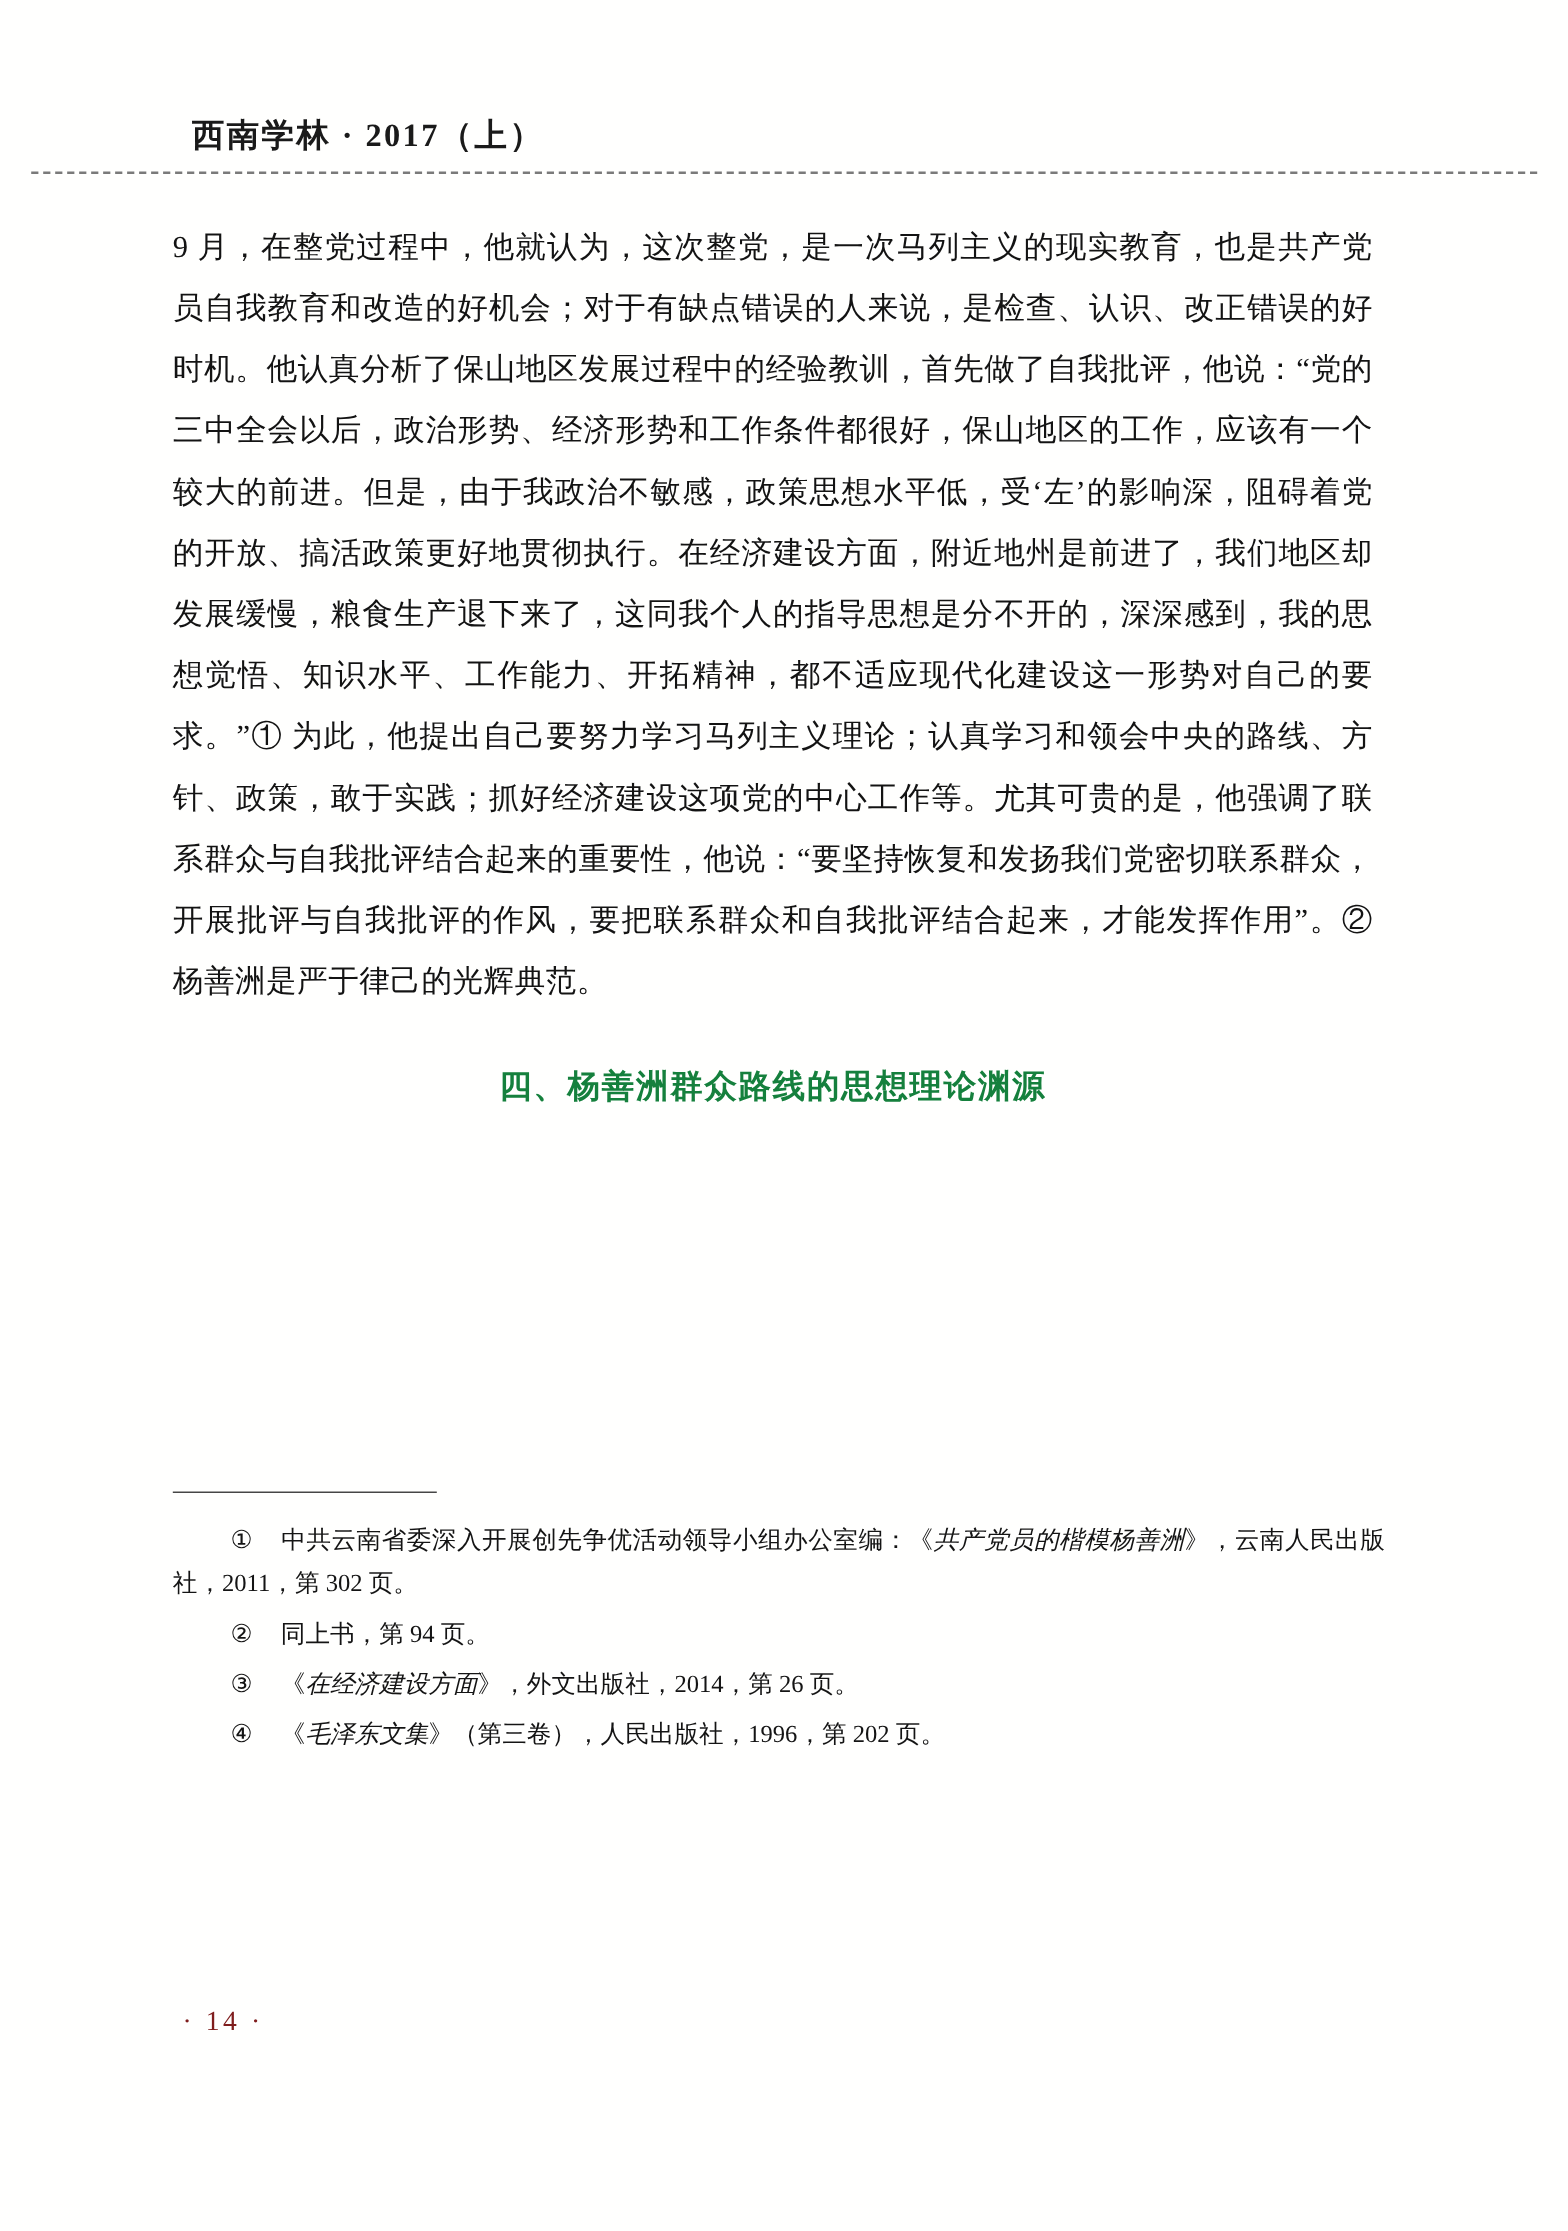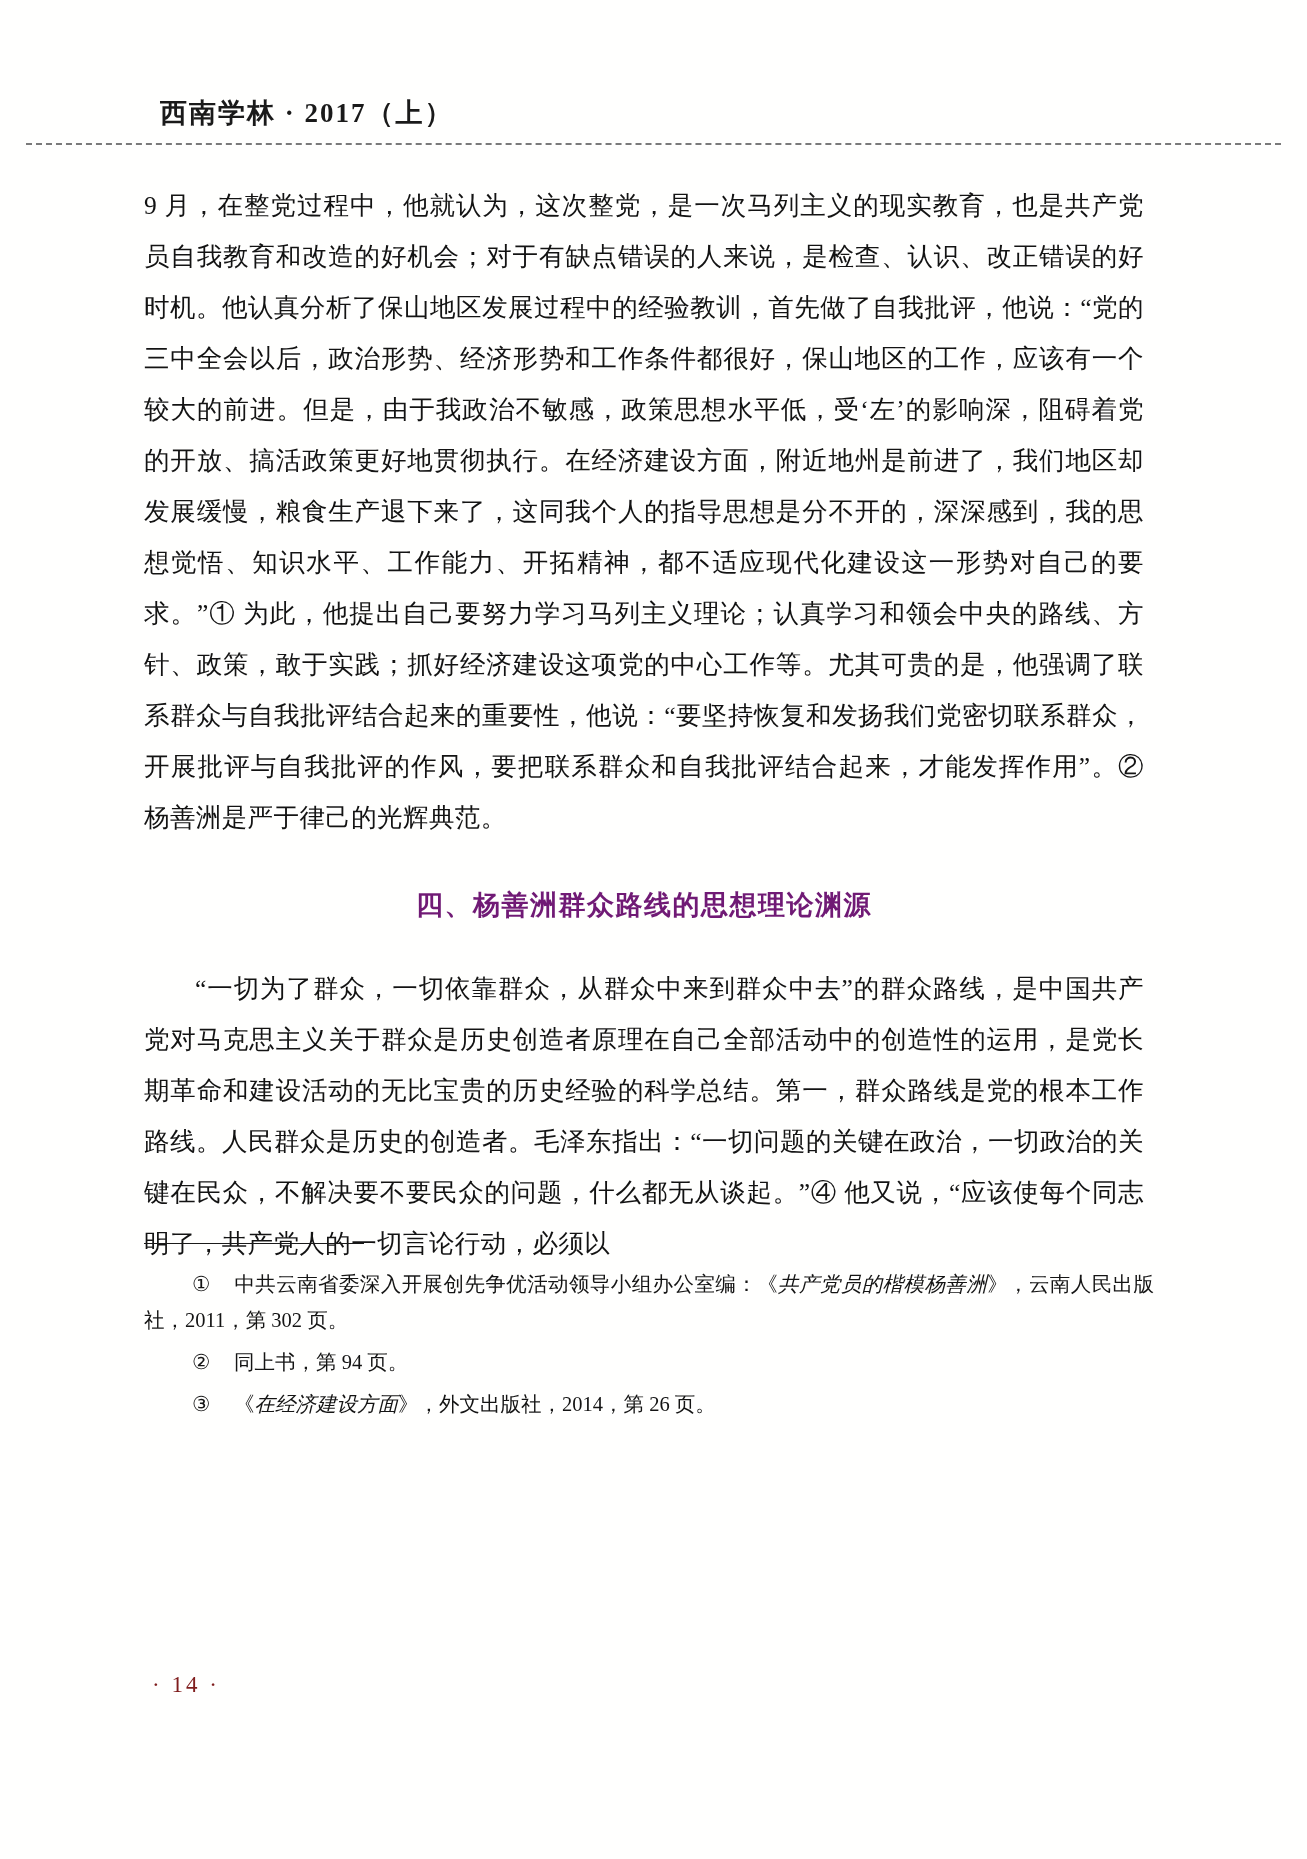--- a/index.html
+++ b/index.html
@@ -65,21 +65,21 @@
   }
   p.indent {
     text-indent: 51px;
   }
   h2.section-title {
     margin: 44px 0 40px 0;
     text-align: center;
     font-size: 27px;
     font-weight: bold;
     letter-spacing: 1.5px;
-    color: #701a75;
+    color: #15803d;
     font-family: "Liberation Sans", "DejaVu Sans", sans-serif;
   }
   .footnote-block {
     position: absolute;
     left: 144px;
     top: 1243px;
     width: 1010px;
   }
   .footnote-rule {
     width: 220px;
@@ -119,35 +119,37 @@
 <div class="page">
 
   <div class="header">
     <div class="header-title">西南学林 · 2017（上）</div>
     <div class="header-rule"></div>
   </div>
 
   <div class="content">
     <p class="body-para">9 月，在整党过程中，他就认为，这次整党，是一次马列主义的现实教育，也是共产党员自我教育和改造的好机会；对于有缺点错误的人来说，是检查、认识、改正错误的好时机。他认真分析了保山地区发展过程中的经验教训，首先做了自我批评，他说：“党的三中全会以后，政治形势、经济形势和工作条件都很好，保山地区的工作，应该有一个较大的前进。但是，由于我政治不敏感，政策思想水平低，受‘左’的影响深，阻碍着党的开放、搞活政策更好地贯彻执行。在经济建设方面，附近地州是前进了，我们地区却发展缓慢，粮食生产退下来了，这同我个人的指导思想是分不开的，深深感到，我的思想觉悟、知识水平、工作能力、开拓精神，都不适应现代化建设这一形势对自己的要求。”① 为此，他提出自己要努力学习马列主义理论；认真学习和领会中央的路线、方针、政策，敢于实践；抓好经济建设这项党的中心工作等。尤其可贵的是，他强调了联系群众与自我批评结合起来的重要性，他说：“要坚持恢复和发扬我们党密切联系群众，开展批评与自我批评的作风，要把联系群众和自我批评结合起来，才能发挥作用”。② 杨善洲是严于律己的光辉典范。</p>
     <h2 class="section-title">四、杨善洲群众路线的思想理论渊源</h2>
-    <p class="body-para indent">“一切为了群众，一切依靠群众，从群众中来到群众中去”的群众路线，是中国共产党对马克思主义关于群众是历史创造者原理在自己全部活动中的创造性的运用，是党长期革命和建设活动的无比宝贵的历史经验的科学总结。第一，群众路线是党的根本工作路线。人民群众是历史的创造者。毛泽东指出：“一切问题的关键在政治，一切政治的关键在民众，不解决要不要民众的问题，什么都无从谈起。”④ 他又说，“应该使每个同志明了，共产党人的一切言论行动，必须以</p>
   </div>
 
   <div class="footnote-block">
     <div class="footnote-rule"></div>
 
     <p class="footnote">
       <span class="fn-indent"></span><span class="fn-marker">①</span><span>中共云南省委深入开展创先争优活动领导小组办公室编：《</span><span class="ital">共产党员的楷模杨善洲</span><span>》，云南人民出版社，2011，第 302 页。</span>
     </p>
 
     <p class="footnote">
       <span class="fn-indent"></span><span class="fn-marker">②</span><span>同上书，第 94 页。</span>
     </p>
 
     <p class="footnote">
       <span class="fn-indent"></span><span class="fn-marker">③</span><span>《</span><span class="ital">在经济建设方面</span><span>》，外文出版社，2014，第 26 页。</span>
     </p>
 
+    <p class="footnote">
+      <span class="fn-indent"></span><span class="fn-marker">④</span><span>《</span><span class="ital">毛泽东文集</span><span>》（第三卷），人民出版社，1996，第 202 页。</span>
+    </p>
   </div>
 
   <div class="page-number">· 14 ·</div>
 
 </div>
 
 </body></html>

